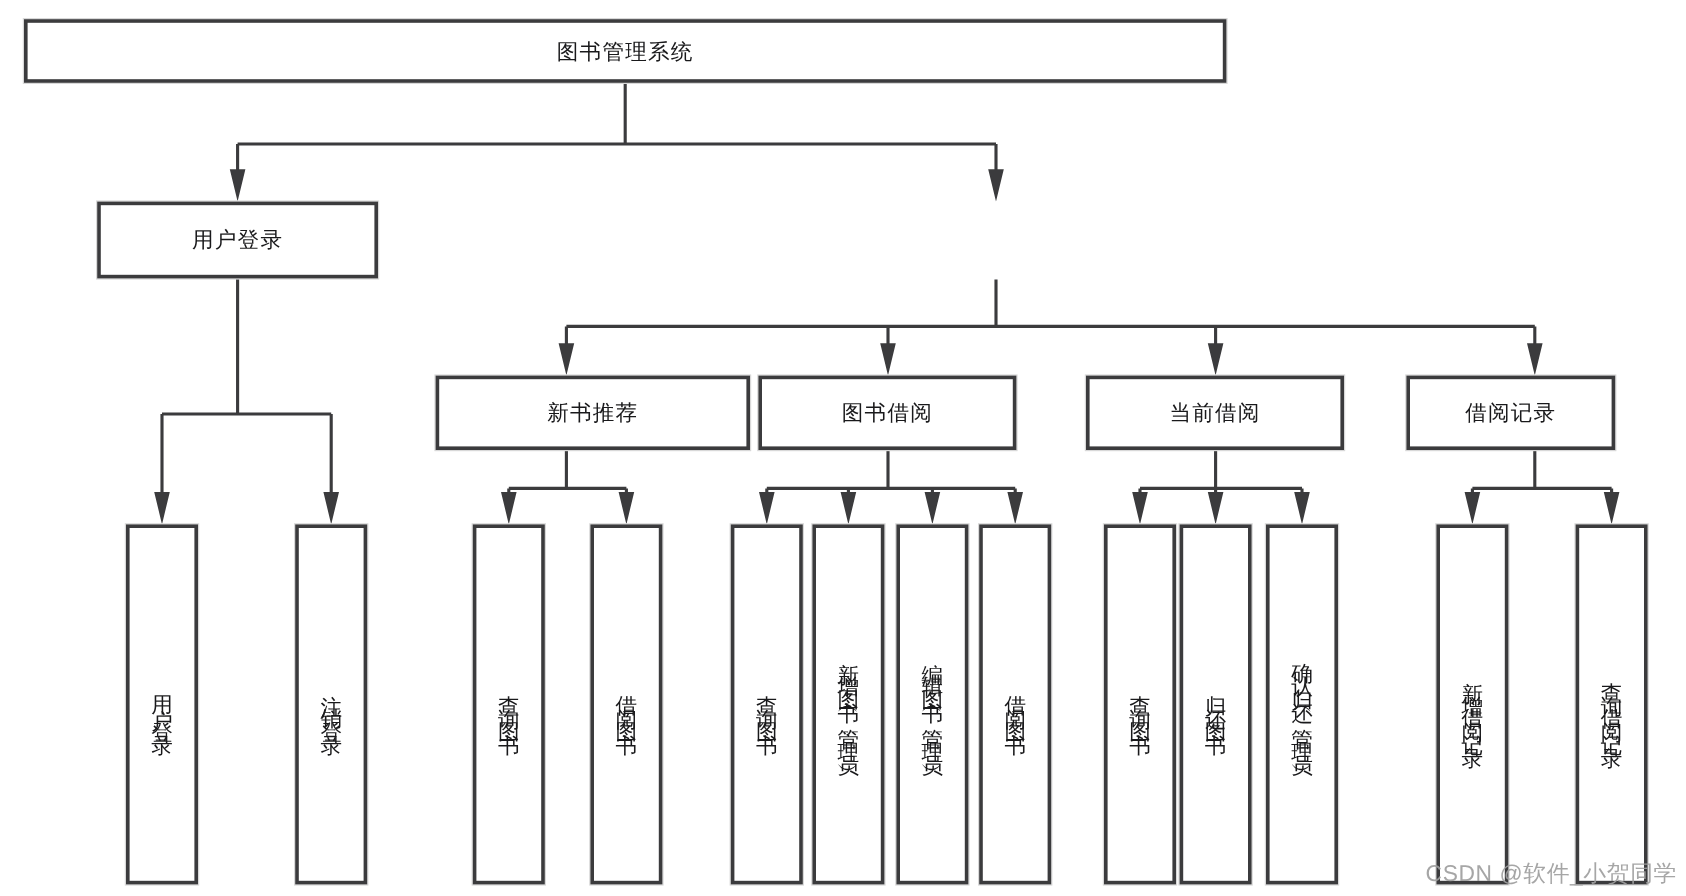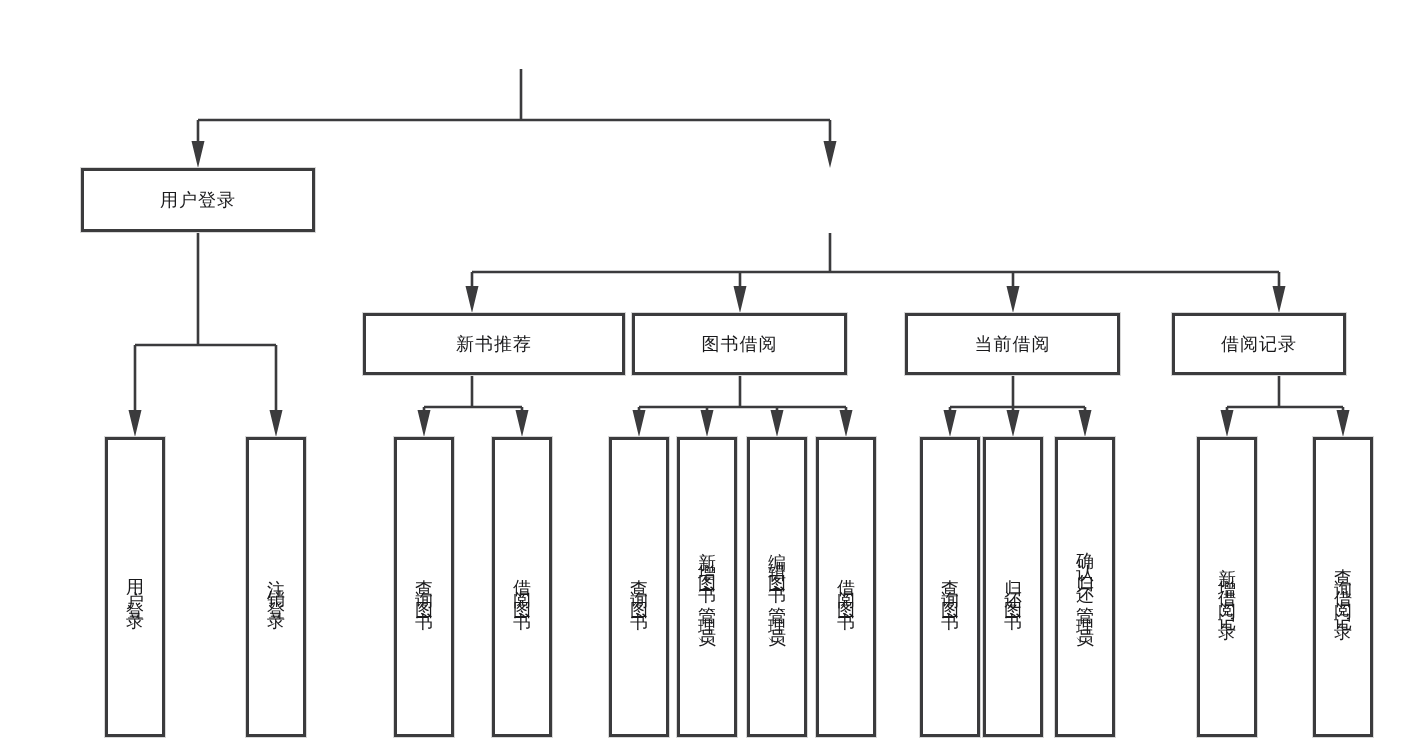--- a/index.html
+++ b/index.html
@@ -76,20 +76,23 @@
       M700.5 410 H713.5 L707 437 Z
       M770.5 410 H783.5 L777 437 Z
       M839.5 410 H852.5 L846 437 Z
       M943.5 410 H956.5 L950 437 Z
       M1006.5 410 H1019.5 L1013 437 Z
       M1078.5 410 H1091.5 L1085 437 Z
       M1220.5 410 H1233.5 L1227 437 Z
       M1336.5 410 H1349.5 L1343 437 Z"></path>
   </svg>
 
+  <div class="box" style="left:20px;top:16px;width:1002px;height:53px">
+    <span class="hlabel">图书管理系统</span>
+  </div>
 
   <div class="box" style="left:81px;top:168px;width:234px;height:64px">
     <span class="hlabel">用户登录</span>
   </div>
 
   <div class="box" style="left:363px;top:313px;width:262px;height:62px">
     <span class="hlabel">新书推荐</span>
   </div>
   <div class="box" style="left:632px;top:313px;width:215px;height:62px">
     <span class="hlabel">图书借阅</span>
@@ -138,14 +141,15 @@
     <span class="vlabel">确认归还（管理员）</span>
   </div>
 
   <div class="box" style="left:1197px;top:437px;width:60px;height:300px">
     <span class="vlabel">新增借阅记录</span>
   </div>
   <div class="box" style="left:1313px;top:437px;width:60px;height:300px">
     <span class="vlabel">查询借阅记录</span>
   </div>
 
+  <div class="watermark">CSDN @软件_小贺同学</div>
 
 </div>
 
 </body></html>

